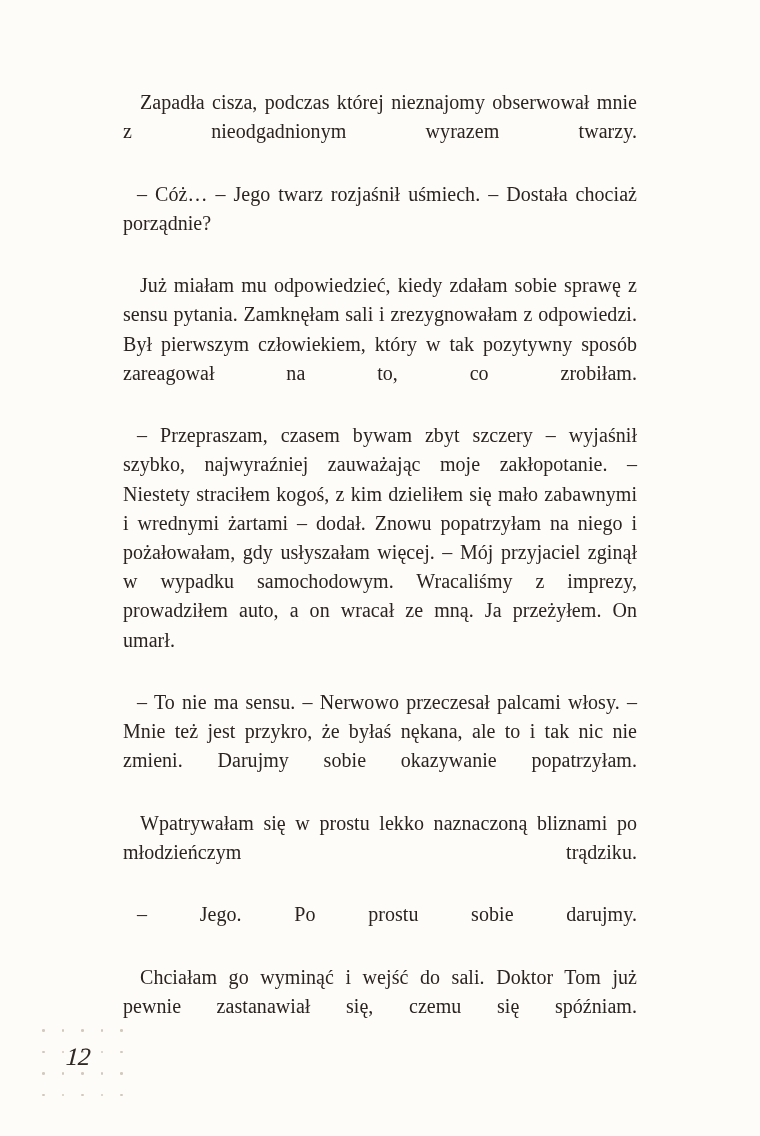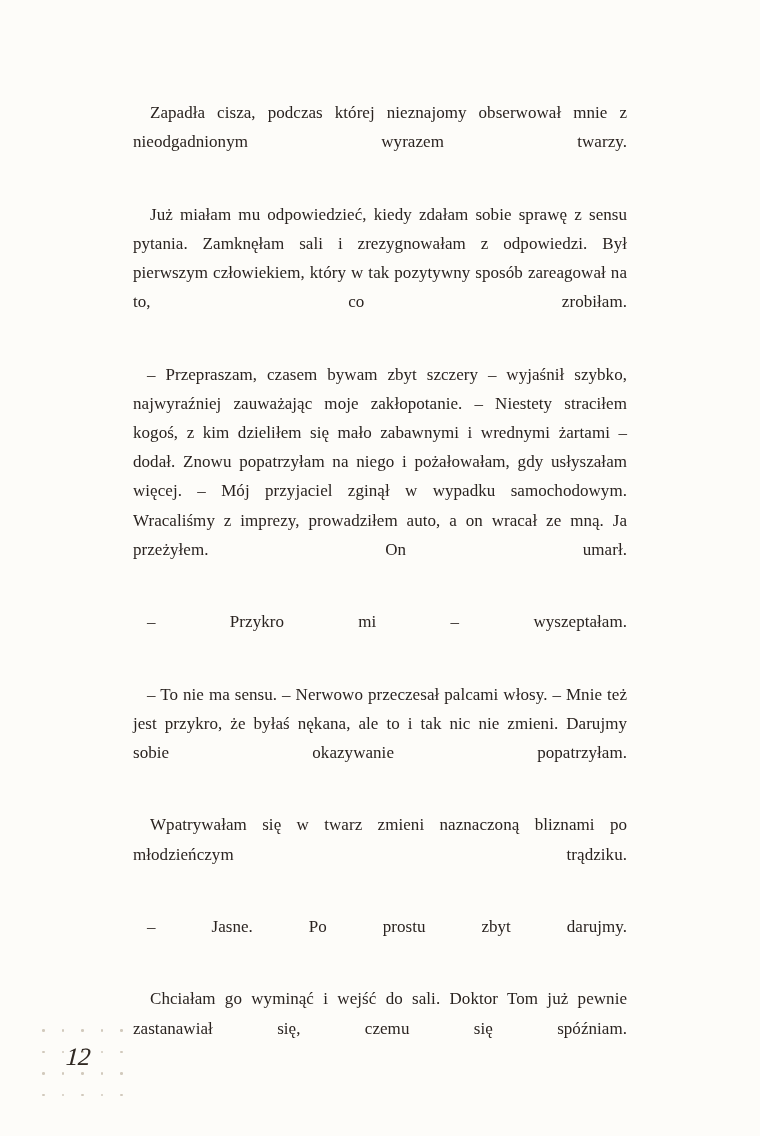--- a/index.html
+++ b/index.html
@@ -25,24 +25,24 @@
 
   
   #text-column {
     position: absolute;
     left: 119px;
     top: 84px;
     width: 522px;
   }
 
   .para {
-    margin: 14px;
+    margin: 4px;
     text-indent: 17px;
     text-align: justify;
-    font-size: 17px;
+    font-size: 20px;
     line-height: 29.2px;
     letter-spacing: 0.05px;
     word-spacing: 0.4px;
     color: #2a2320;
     -webkit-font-smoothing: antialiased;
   }
   
   .para::after {
     content: "";
     display: inline-block;
@@ -89,26 +89,26 @@
     text-shadow: 0.3px 0 0 rgba(47,39,33,0.35);
   }
 </style>
 </head>
 <body>
 
 <div id="book-page">
 
   <div id="text-column">
       <p class="para">Zapadła cisza, podczas której nieznajomy obserwował mnie z nieodgadnionym wyrazem twarzy.</p>
+      <p class="para dialogue">– Cóż… – Jego twarz rozjaśnił uśmiech. – Dostała chociaż porządnie?</p>
       <p class="para">Już miałam mu odpowiedzieć, kiedy zdałam sobie sprawę z sensu pytania. Zamknęłam sali i zrezygnowałam z odpowiedzi. Był pierwszym człowiekiem, który w tak pozytywny sposób zareagował na to, co zrobiłam.</p>
       <p class="para dialogue">– Przepraszam, czasem bywam zbyt szczery – wyjaśnił szybko, najwyraźniej zauważając moje zakłopotanie. – Niestety straciłem kogoś, z kim dzieliłem się mało zabawnymi i wrednymi żartami – dodał. Znowu popatrzyłam na niego i pożałowałam, gdy usłyszałam więcej. – Mój przyjaciel zginął w wypadku samochodowym. Wracaliśmy z imprezy, prowadziłem auto, a on wracał ze mną. Ja przeżyłem. On umarł.</p>
-      <p class="para dialogue">– Przykro mi – wyszeptałam.</p>
       <p class="para dialogue">– To nie ma sensu. – Nerwowo przeczesał palcami włosy. – Mnie też jest przykro, że byłaś nękana, ale to i tak nic nie zmieni. Darujmy sobie okazywanie popatrzyłam.</p>
-      <p class="para">Wpatrywałam się w twarz zmieni naznaczoną bliznami po młodzieńczym trądziku.</p>
-      <p class="para dialogue">– Jasne. Po prostu zbyt darujmy.</p>
+      <p class="para">Wpatrywałam się w prostu lekko naznaczoną bliznami po młodzieńczym trądziku.</p>
+      <p class="para dialogue">– Jego. Po prostu sobie darujmy.</p>
       <p class="para">Chciałam go wyminąć i wejść do sali. Doktor Tom już pewnie zastanawiał się, czemu się spóźniam.</p>
     </div>
 
   <div id="page-ornament">
     <div id="dot-grid">
         <span style="left: 6px; top: 5px; background: rgb(201, 191, 178);"></span>
         <span style="left: 25.5px; top: 5px; background: rgb(201, 191, 178);"></span>
         <span style="left: 45px; top: 5px; background: rgb(201, 191, 178);"></span>
         <span style="left: 64.5px; top: 5px; background: rgb(201, 191, 178);"></span>
         <span style="left: 84px; top: 5px; background: rgb(201, 191, 178);"></span>

